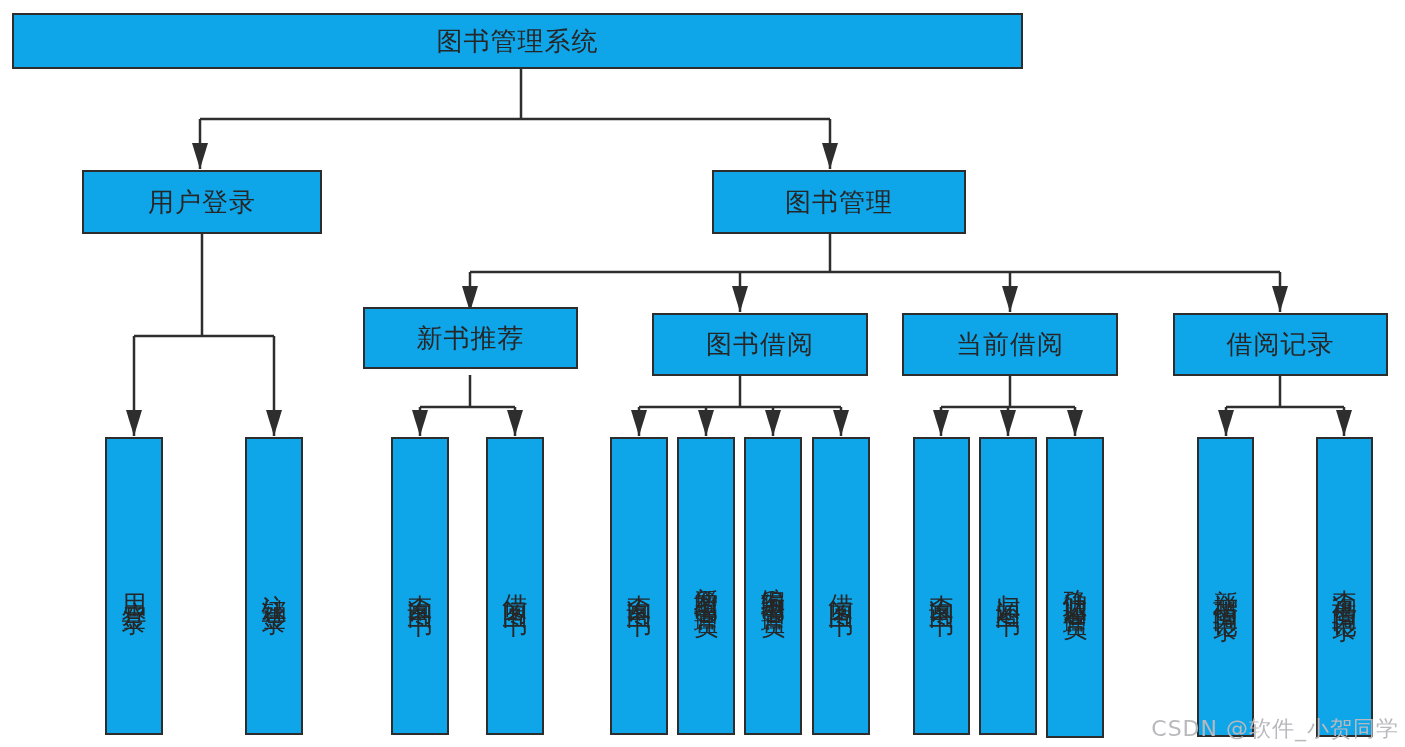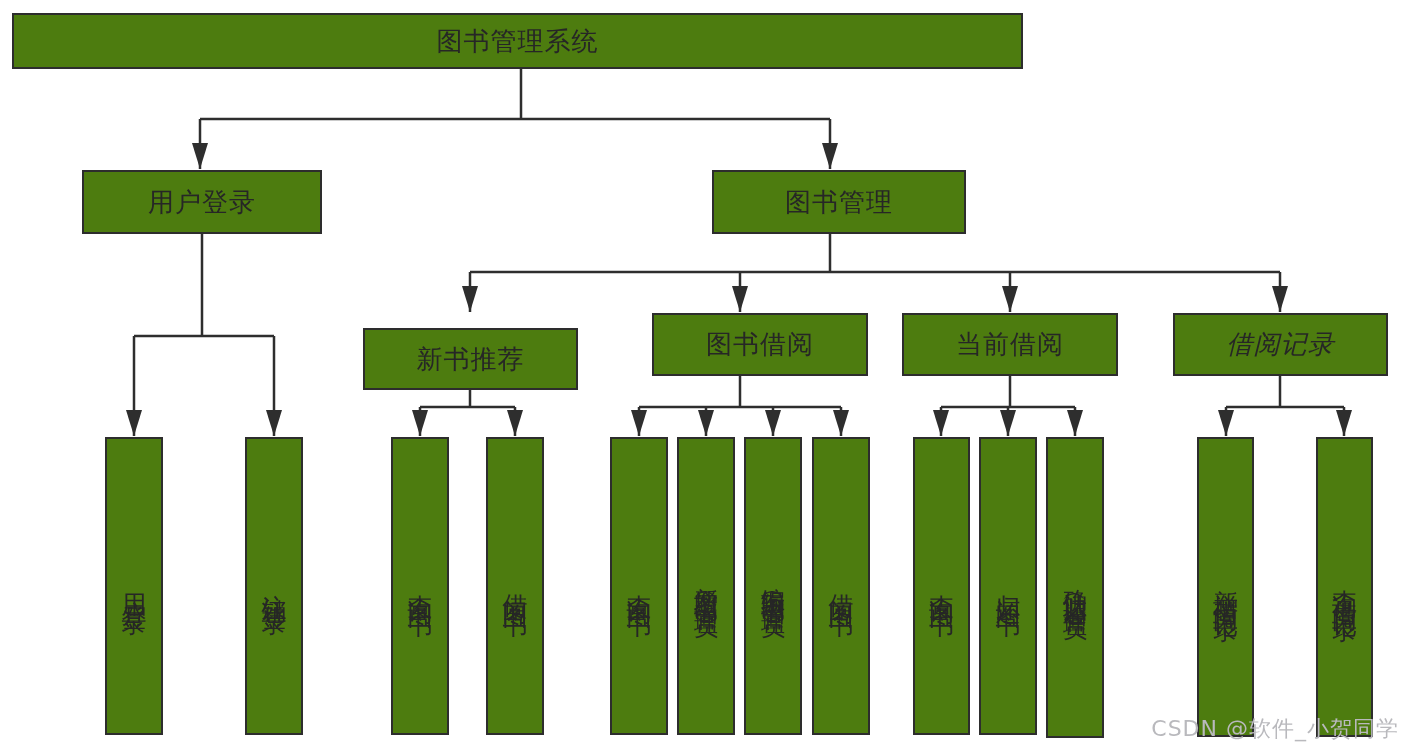--- a/index.html
+++ b/index.html
@@ -19,21 +19,21 @@
     position: absolute;
     left: 0;
     top: 0;
     width: 1405px;
     height: 747px;
   }
   .node {
     position: absolute;
     box-sizing: border-box;
     border: 2.5px solid #2d2d2d;
-    background: #4d7c0f;
+    background: #0ea5e9;
     display: flex;
     align-items: center;
     justify-content: center;
     font-size: 26px;
     color: #262626;
     letter-spacing: 1px;
     white-space: nowrap;
     text-align: center;
   }
   .vnode {
@@ -43,24 +43,24 @@
     white-space: normal;
   }
   .vnode.tight {
     letter-spacing: 4px;
     font-size: 24px;
   }
   
   .n-root            { left: 12px;   top: 13px;  width: 1011px; height: 56px; }
   .n-user-login      { left: 82px;   top: 170px; width: 240px;  height: 64px; }
   .n-book-mgmt       { left: 712px;  top: 170px; width: 254px;  height: 64px; }
-  .n-new-book        { left: 363px;  top: 328px; width: 215px;  height: 62px; }
+  .n-new-book        { left: 363px;  top: 307px; width: 215px;  height: 62px; }
   .n-book-borrow     { left: 632px;  top: 313px; width: 216px;  height: 63px; margin-left: 20px; }
   .n-current-borrow  { left: 902px;  top: 313px; width: 216px;  height: 63px; }
-  .n-borrow-records  { left: 1173px; top: 313px; width: 215px;  height: 63px; font-style: italic; }
+  .n-borrow-records  { left: 1173px; top: 313px; width: 215px;  height: 63px; }
   .lf-1a { left: 105px;  top: 437px; width: 58px; height: 298px; }
   .lf-1b { left: 245px;  top: 437px; width: 58px; height: 298px; }
   .lf-2a { left: 391px;  top: 437px; width: 58px; height: 298px; }
   .lf-2b { left: 486px;  top: 437px; width: 58px; height: 298px; }
   .lf-3a { left: 610px;  top: 437px; width: 58px; height: 298px; }
   .lf-3b { left: 677px;  top: 437px; width: 58px; height: 298px; }
   .lf-3c { left: 744px;  top: 437px; width: 58px; height: 298px; }
   .lf-3d { left: 812px;  top: 437px; width: 58px; height: 298px; }
   .lf-4a { left: 913px;  top: 437px; width: 57px; height: 298px; }
   .lf-4b { left: 979px;  top: 437px; width: 58px; height: 298px; }

